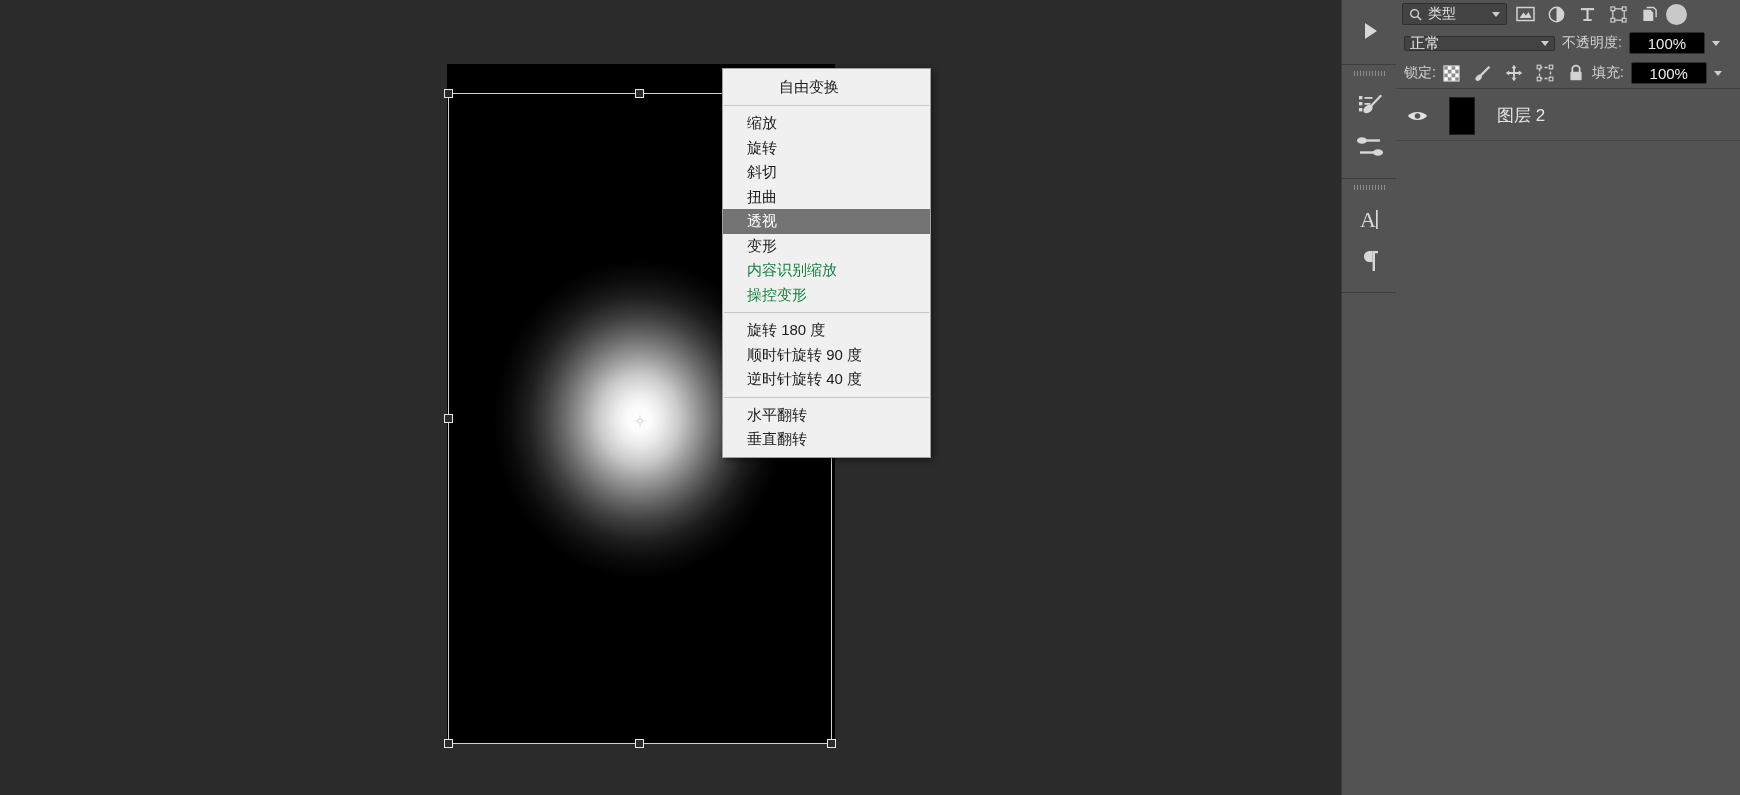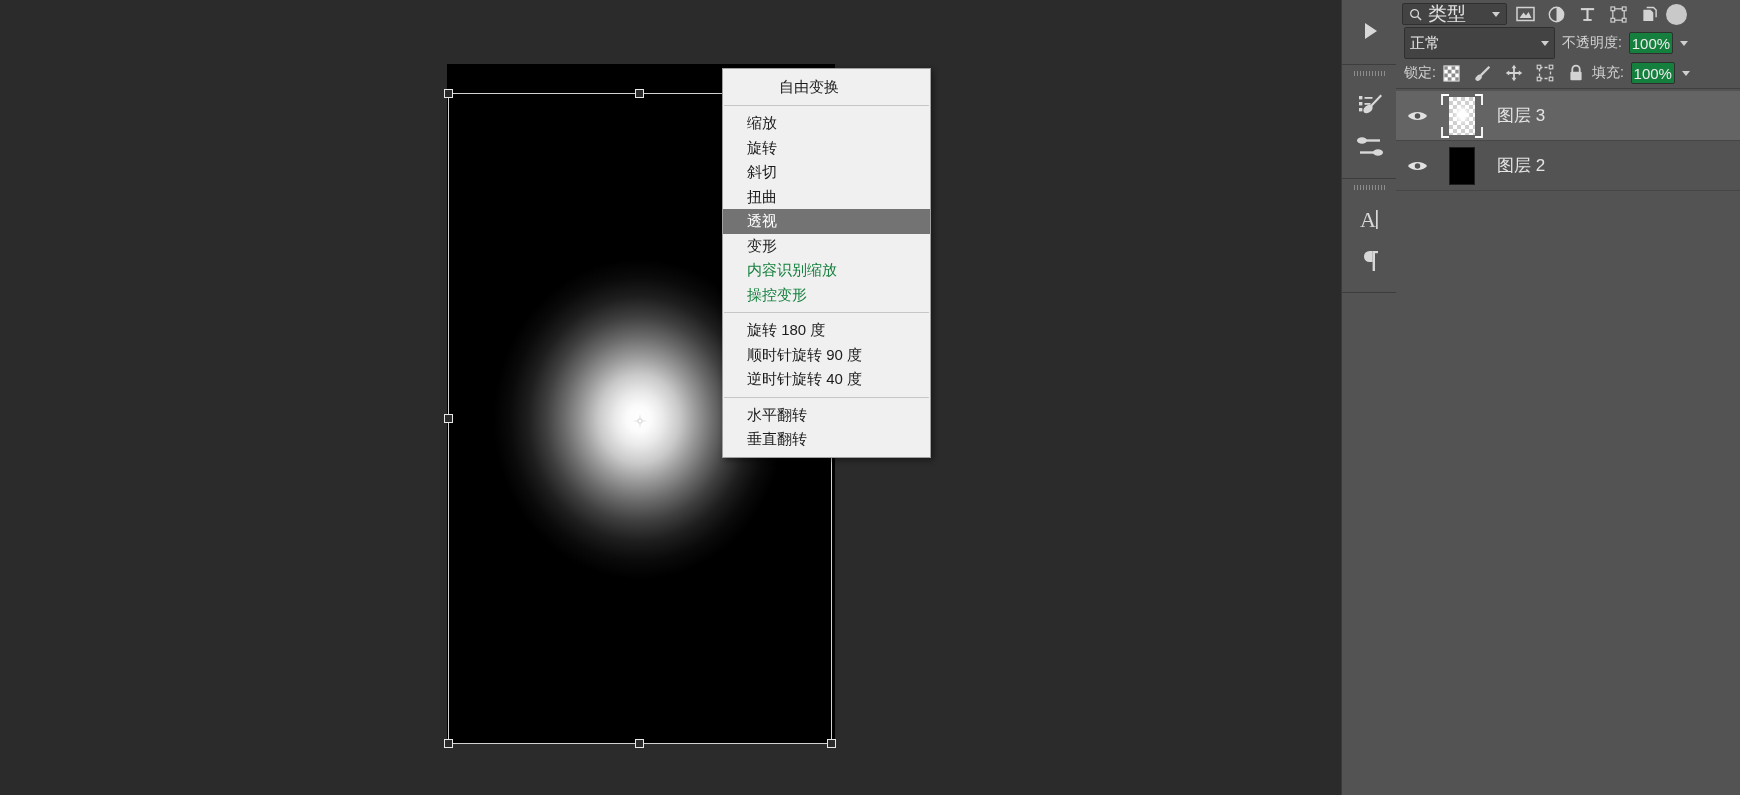--- a/index.html
+++ b/index.html
@@ -85,37 +85,37 @@
     background:#535353;color:#d6d6d6;font-size:15px;
   }
   .lp-filter{
     height:28px;display:flex;align-items:center;padding:0 6px;gap:0px;
   }
   .lp-select{
     display:flex;align-items:center;gap:6px;height:22px;
     background:#434343;border:1px solid #2f2f2f;border-radius:2px;
     padding:0 6px;width:105px;box-sizing:border-box;
   }
-  .lp-select .lab{flex:1;color:#e2e2e2;font-size:19px;}
+  .lp-select .lab{flex:1;color:#e2e2e2;font-size:14px;}
   .lp-icons{display:flex;align-items:center;gap:9px;margin-left:7px;}
   .lp-icons .ic{width:22px;height:22px;display:flex;align-items:center;justify-content:center;}
   .lp-toggle{
     width:21px;height:21px;border-radius:50%;background:#c9c9c9;margin-left:6px;
   }
 
   .lp-row{height:30px;display:flex;align-items:center;padding:0 8px;gap:7px;}
   .lp-label{color:#d2d2d2;font-size:14px;white-space:nowrap;}
   .lp-combo{
-    display:flex;align-items:center;height:32px;background:#434343;
+    display:flex;align-items:center;height:15px;background:#434343;
     border:1px solid #2f2f2f;border-radius:2px;padding:0 5px;box-sizing:border-box;
   }
   .lp-combo .val{color:#e8e8e8;font-size:15px;}
   .blend{width:151px;justify-content:space-between;}
   .numbox{
-    width:44px;height:22px;background:#15803d;border:1px solid #2f2f2f;
+    width:76px;height:22px;background:#000000;border:1px solid #2f2f2f;
     border-radius:2px;display:flex;align-items:center;justify-content:center;
     color:#ececec;font-size:15px;box-sizing:border-box;
   }
   .chev{
     width:0;height:0;border-left:4px solid transparent;border-right:4px solid transparent;
     border-top:5px solid #cfcfcf;
   }
   .lock-icons{display:flex;align-items:center;gap:13px;}
   .lock-icons .ic{width:18px;height:18px;display:flex;align-items:center;justify-content:center;}
 
@@ -368,35 +368,20 @@
       </div>
       <span class="lp-label">填充:</span>
       <div class="numbox">100%</div>
       <span class="chev"></span>
     </div>
 
     <div class="lp-divider"></div>
 
     <div class="layer-list">
 
-      <div class="layer-item active">
-        <span class="eye">
-          <svg width="21" height="14" viewBox="0 0 22 14">
-            <path d="M1 7 C5 1.5 17 1.5 21 7 C17 12.5 5 12.5 1 7 Z" fill="#e2e2e2"></path>
-            <circle cx="11" cy="7" r="2.9" fill="#535353"></circle>
-          </svg>
-        </span>
-        <span class="thumb-wrap">
-          <span class="thumb checker"></span>
-          <svg class="thumb-br" viewBox="0 0 44 46">
-            <path d="M9 2 H2 V12 M9 44 H2 V34 M35 2 H42 V12 M35 44 H42 V34" fill="none" stroke="#ffffff" stroke-width="1.8"></path>
-          </svg>
-        </span>
-        <span class="layer-name">图层 3</span>
-      </div>
 
       <div class="layer-item">
         <span class="eye">
           <svg width="21" height="14" viewBox="0 0 22 14">
             <path d="M1 7 C5 1.5 17 1.5 21 7 C17 12.5 5 12.5 1 7 Z" fill="#e2e2e2"></path>
             <circle cx="11" cy="7" r="2.9" fill="#535353"></circle>
           </svg>
         </span>
         <span class="thumb-wrap">
           <span class="thumb"></span>

